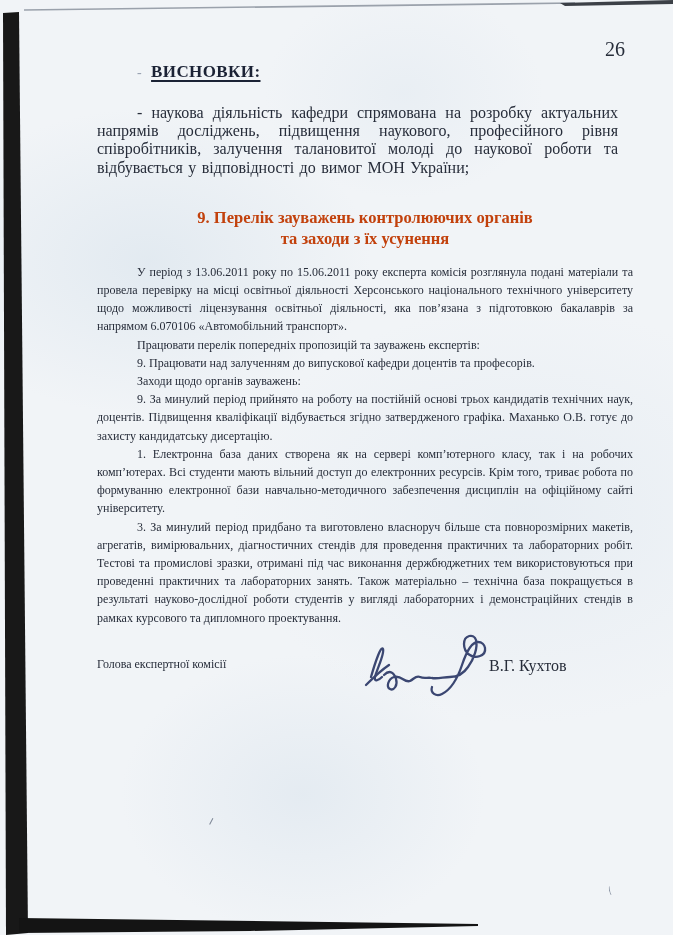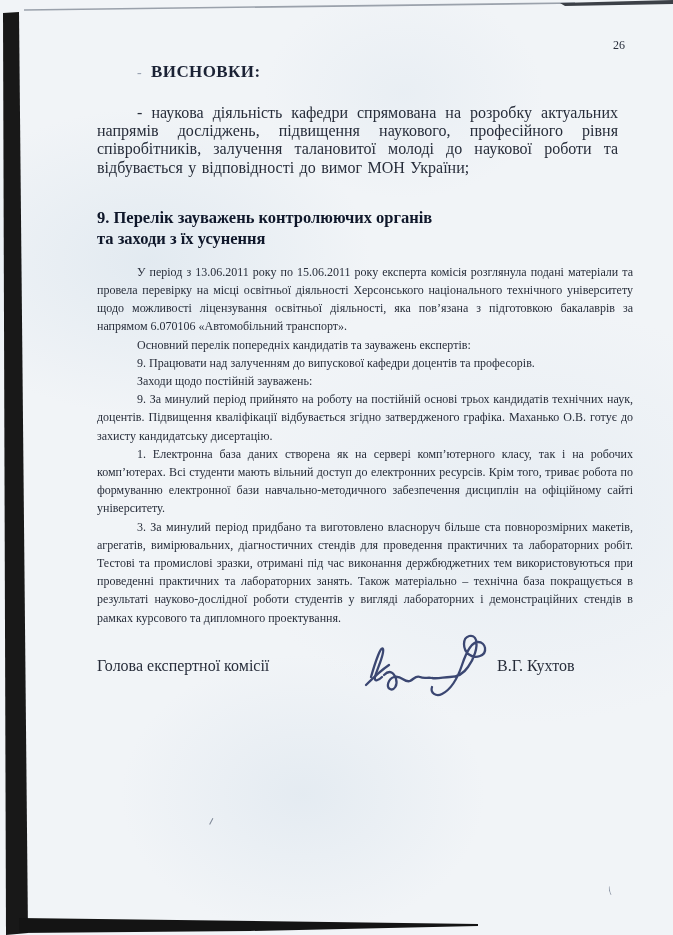--- a/index.html
+++ b/index.html
@@ -25,67 +25,68 @@
 
   
   .content {
     position: absolute; left: 97px; top: 0;
     width: 536px;
     color: #272d3a;
     z-index: 2;
   }
   .page-number {
     position: absolute; top: 38px; right: 8px;
-    font-size: 12px;
+    font-size: 20px;
   }
   .doc-title {
     margin: 62px 0 0 40px;
     font-size: 17px;
     font-weight: bold;
     letter-spacing: 0.4px;
     color: #1b2235;
   }
   .doc-title .tick {
     color: #99a2b1; font-weight: normal;
     margin-right: 9px; font-size: 14px;
   }
   .doc-title .title-text {
+    text-decoration: underline;
     text-decoration-thickness: 1.6px;
     text-underline-offset: 3px;
   }
   .p-conclusion {
     margin: 22px 15px 0 0;
     font-size: 16px; line-height: 18.2px;
     text-align: justify; text-indent: 40px;
     word-spacing: 1.5px;
   }
   .section-heading {
     margin: 30px 0 0 0;
-    text-align: left;
+    text-align: center;
     font-size: 16.5px; font-weight: bold;
     line-height: 21px;
-    color: #0f172a;
+    color: #c2410c;
   }
   .body-text { margin-top: 14px; }
   .body-text p {
     margin: 0;
     font-size: 12px; line-height: 18.2px;
     text-align: justify; text-indent: 40px;
   }
   .footer {
     position: relative;
     margin-top: 10px;
     height: 96px;
   }
   .footer .role {
     position: absolute; left: 0; top: 20px;
-    font-size: 16px;
+    font-size: 12px;
   }
   .footer .name {
-    position: absolute; left: 400px; top: 20px;
+    position: absolute; left: 392px; top: 20px;
     font-size: 16px;
   }
   .footer .sig {
     position: absolute; left: 266px; top: -6px;
     width: 132px; height: 72px;
   }
   
   .speck-a {
     position: absolute; left: 207px; top: 817px;
     width: 4px; height: 7px;
@@ -131,23 +132,23 @@
 
     <p class="p-conclusion">- наукова діяльність кафедри спрямована на розробку актуальних напрямів досліджень, підвищення наукового, професійного рівня співробітників, залучення талановитої молоді до наукової роботи та відбувається у відповідності до вимог МОН України;</p>
 
     <h2 class="section-heading">
       <span>9. Перелік зауважень контролюючих органів</span><br>
       <span>та заходи з їх усунення</span>
     </h2>
 
     <div class="body-text">
       <p>У період з 13.06.2011 року по 15.06.2011 року експерта комісія розглянула подані матеріали та провела перевірку на місці освітньої діяльності Херсонського національного технічного університету щодо можливості ліцензування освітньої діяльності, яка пов’язана з підготовкою бакалаврів за напрямом 6.070106 «Автомобільний транспорт».</p>
-      <p>Основний перелік попередніх кандидатів та зауважень експертів:</p>
+      <p>Працювати перелік попередніх пропозицій та зауважень експертів:</p>
       <p>9. Працювати над залученням до випускової кафедри доцентів та професорів.</p>
-      <p>Заходи щодо постійній зауважень:</p>
+      <p>Заходи щодо органів зауважень:</p>
       <p>9. За минулий період прийнято на роботу на постійній основі трьох кандидатів технічних наук, доцентів. Підвищення кваліфікації відбувається згідно затвердженого графіка. Маханько О.В. готує до захисту кандидатську дисертацію.</p>
       <p>1. Електронна база даних створена як на сервері комп’ютерного класу, так і на робочих комп’ютерах. Всі студенти мають вільний доступ до електронних ресурсів. Крім того, триває робота по формуванню електронної бази навчально-методичного забезпечення дисциплін на офіційному сайті університету.</p>
       <p>3. За минулий період придбано та виготовлено власноруч більше ста повнорозмірних макетів, агрегатів, вимірювальних, діагностичних стендів для проведення практичних та лабораторних робіт. Тестові та промислові зразки, отримані під час виконання держбюджетних тем використовуються при проведенні практичних та лабораторних занять. Також матеріально – технічна база покращується в результаті науково-дослідної роботи студентів у вигляді лабораторних і демонстраційних стендів в рамках курсового та дипломного проектування.</p>
     </div>
 
     <div class="footer">
       <span class="role">Голова експертної комісії</span>
 
       <svg class="sig" viewBox="0 0 132 72" xmlns="http://www.w3.org/2000/svg" fill="none" stroke="#3b4772" stroke-width="2.3" stroke-linecap="round" stroke-linejoin="round">
         <path d="M8,46 C12,32 18,14 20,18 C22,22 14,38 12,46 C11,51 15,50 19,46"></path>

